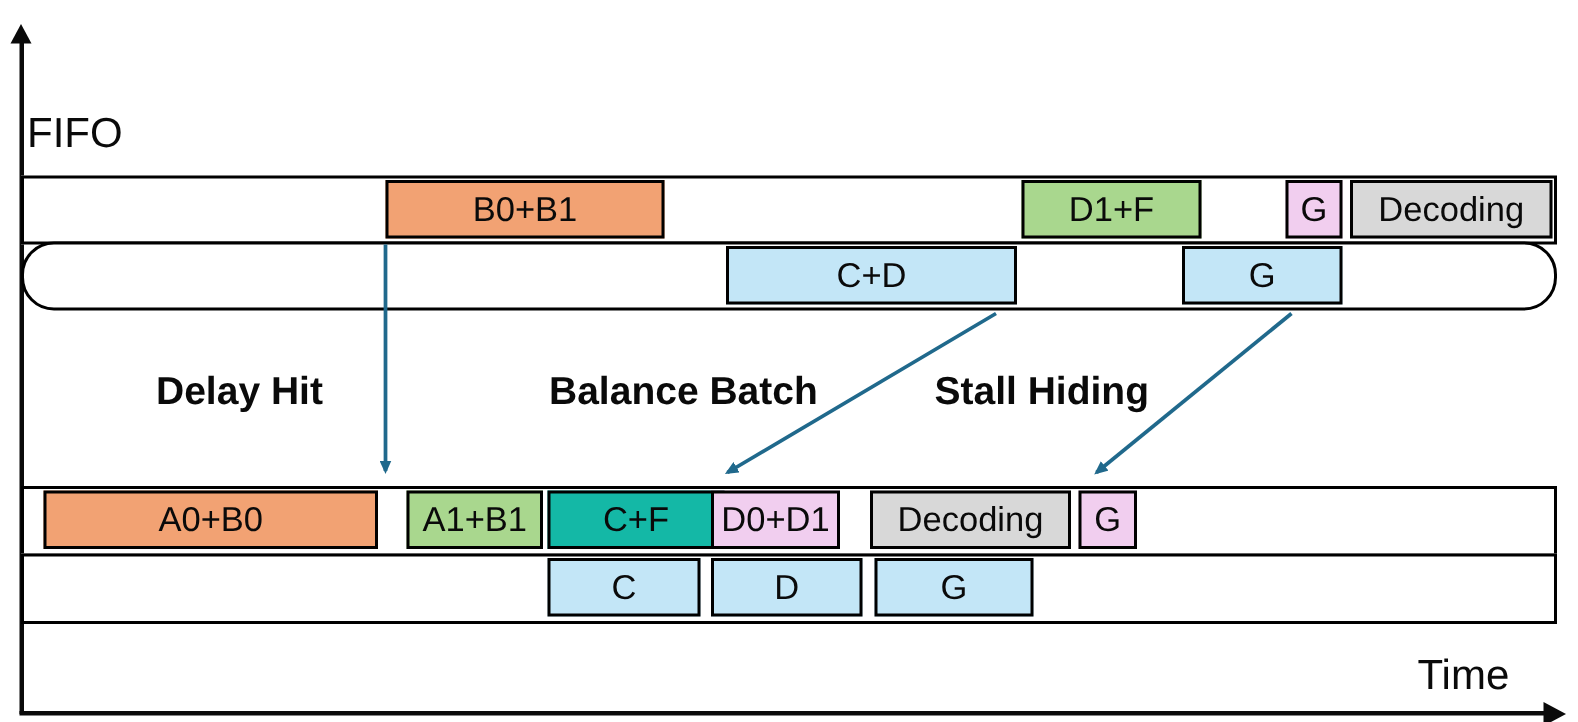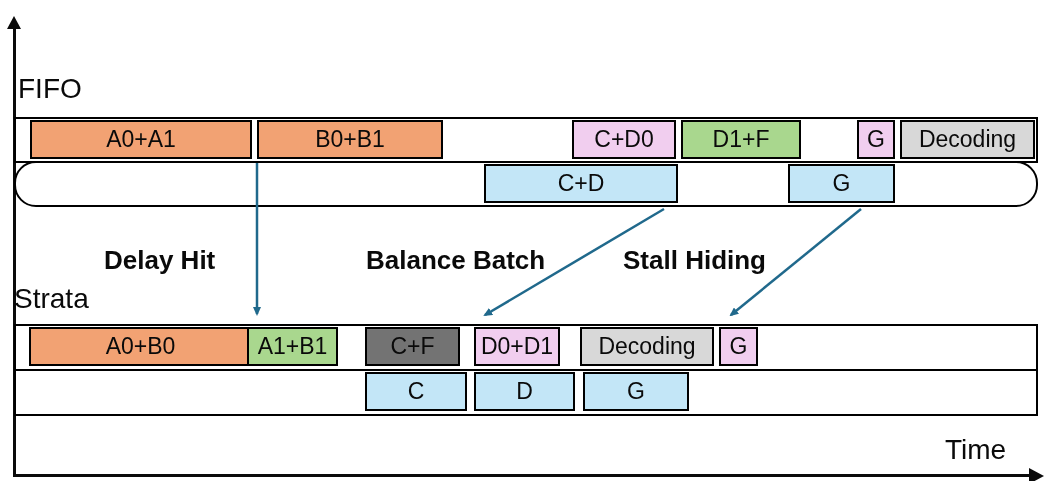--- a/index.html
+++ b/index.html
@@ -44,45 +44,42 @@
 <body>
 
 <div class="canvas">
 
   <div class="y-axis"></div>
   <div class="y-axis-head"></div>
   <div class="x-axis"></div>
   <div class="x-axis-head"></div>
 
   <span class="lbl lbl-fifo">FIFO</span>
-  <span class="lbl lbl-strata">Strata</span>
   <span class="lbl lbl-compute">Compute</span>
   <span class="lbl lbl-pcie">PCIe IO</span>
   <span class="lbl lbl-time">Time</span>
 
   <span class="ann ann-1">Delay Hit</span>
   <span class="ann ann-2">Balance Batch</span>
   <span class="ann ann-3">Stall Hiding</span>
 
   <div class="lane lane-fifo-compute">
-      <div class="block" style="left: 14px; width: 222px; background: rgb(242, 162, 115);">A0+A1</div>
       <div class="block" style="left: 241px; width: 186px; background: rgb(242, 162, 115);">B0+B1</div>
-      <div class="block" style="left: 556px; width: 104px; background: rgb(241, 206, 239);">C+D0</div>
       <div class="block" style="left: 665px; width: 120px; background: rgb(169, 215, 142);">D1+F</div>
       <div class="block" style="left: 841px; width: 38px; background: rgb(241, 206, 239);">G</div>
       <div class="block" style="left: 884px; width: 135px; background: rgb(216, 216, 216);">Decoding</div>
     </div>
   <div class="lane lane-fifo-pcie">
       <div class="block" style="left: 468px; width: 194px; background: rgb(195, 230, 247);">C+D</div>
       <div class="block" style="left: 772px; width: 107px; background: rgb(195, 230, 247);">G</div>
     </div>
   <div class="lane lane-strata-compute">
       <div class="block" style="left: 13px; width: 223px; background: rgb(242, 162, 115);">A0+B0</div>
-      <div class="block" style="left: 231px; width: 91px; background: rgb(169, 215, 142);">A1+B1</div>
-      <div class="block" style="left: 349px; width: 95px; background: #737373;">C+F</div>
+      <div class="block" style="left: 255px; width: 91px; background: rgb(169, 215, 142);">A1+B1</div>
+      <div class="block" style="left: 349px; width: 118px; background: #14b8a6;">C+F</div>
       <div class="block" style="left: 458px; width: 86px; background: rgb(241, 206, 239);">D0+D1</div>
       <div class="block" style="left: 564px; width: 134px; background: rgb(216, 216, 216);">Decoding</div>
       <div class="block" style="left: 703px; width: 39px; background: rgb(241, 206, 239);">G</div>
     </div>
   <div class="lane lane-strata-pcie">
       <div class="block" style="left: 349px; width: 102px; background: rgb(195, 230, 247);">C</div>
       <div class="block" style="left: 458px; width: 101px; background: rgb(195, 230, 247);">D</div>
       <div class="block" style="left: 567px; width: 106px; background: rgb(195, 230, 247);">G</div>
     </div>
 

